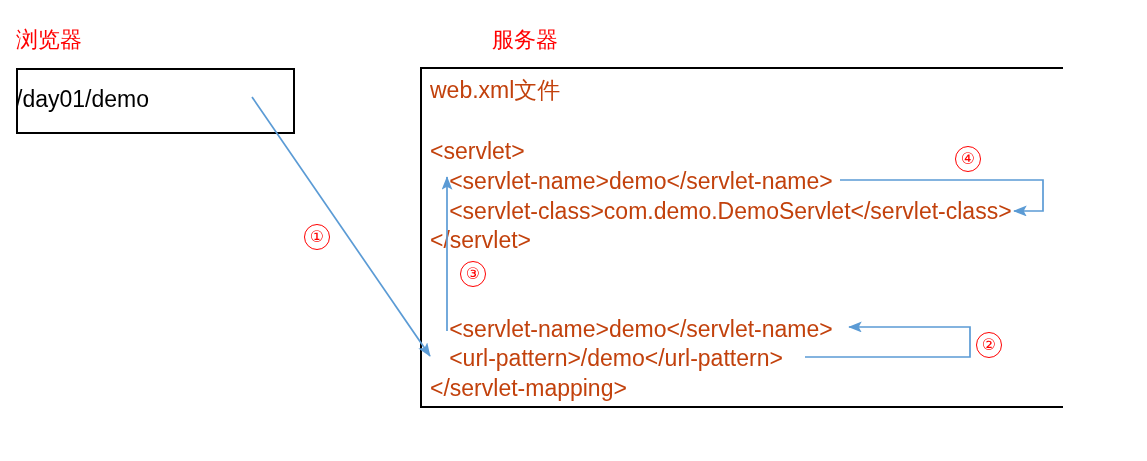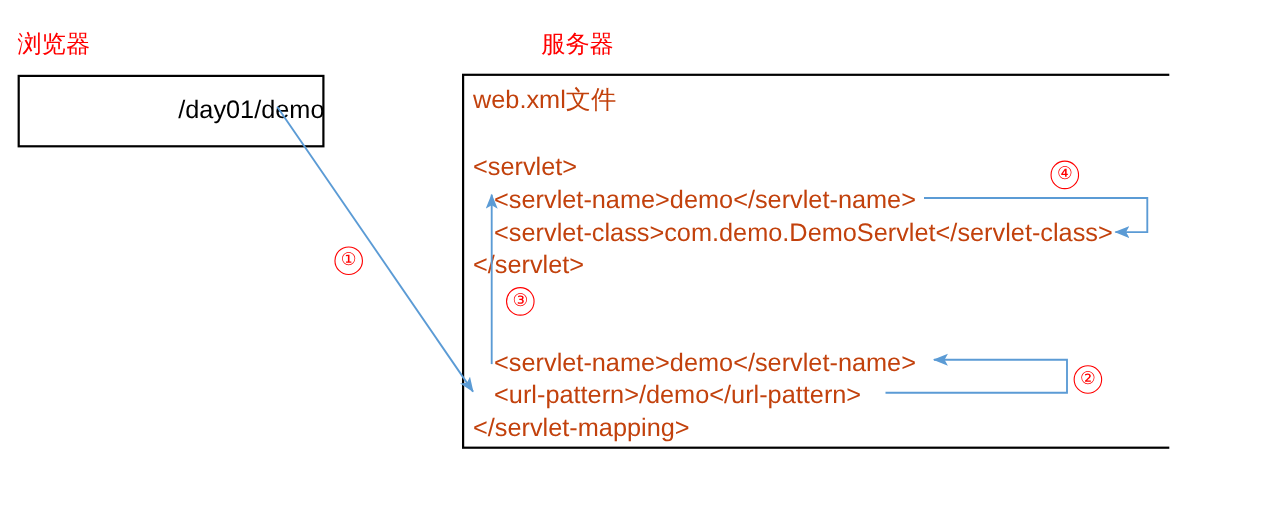--- a/index.html
+++ b/index.html
@@ -49,21 +49,21 @@
     width: 680px;
     height: 341px;
   }
 
   
   #browser-url {
     position: absolute;
     left: 16px;
     top: 86px;
     width: 279px;
-    text-align: right;
+    text-align: left;
     font-size: 23px;
     color: #000000;
     white-space: nowrap;
   }
 
   
   .code-line {
     position: absolute;
     left: 430px;
     font-size: 23px;

